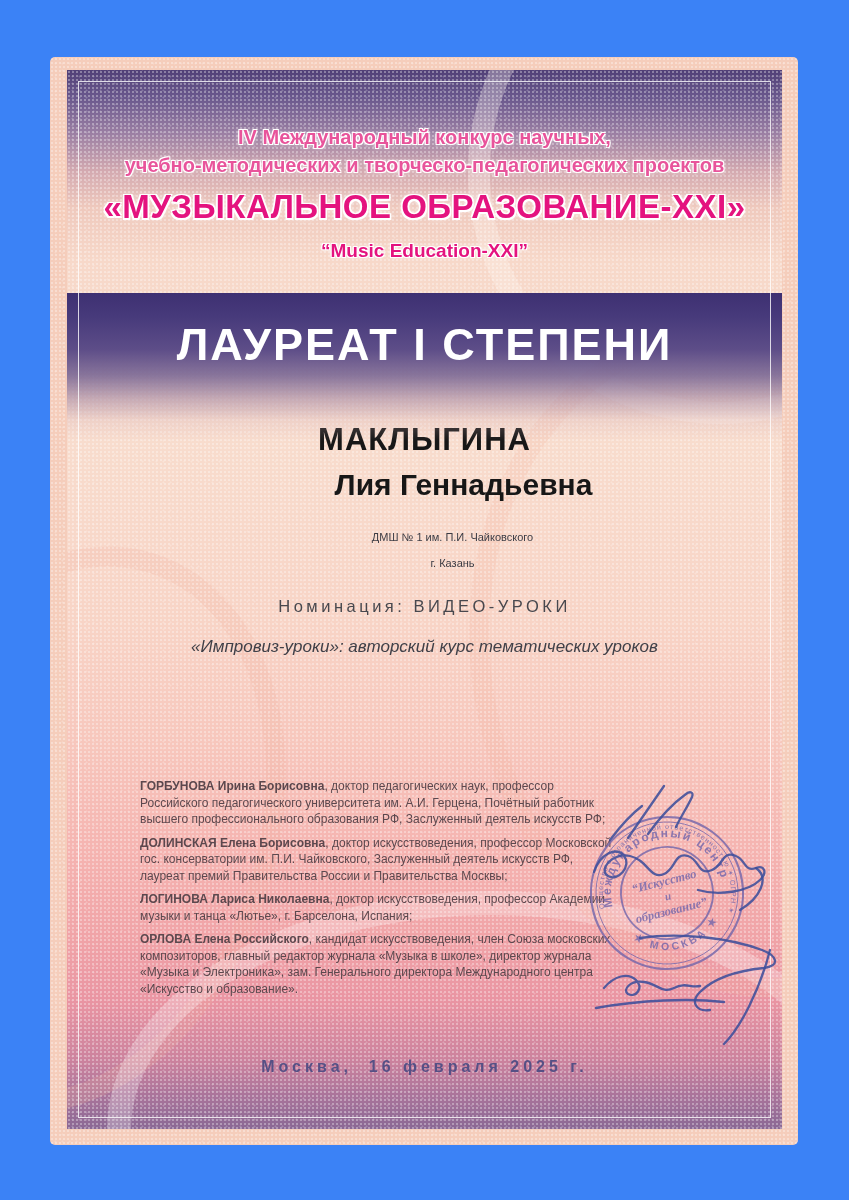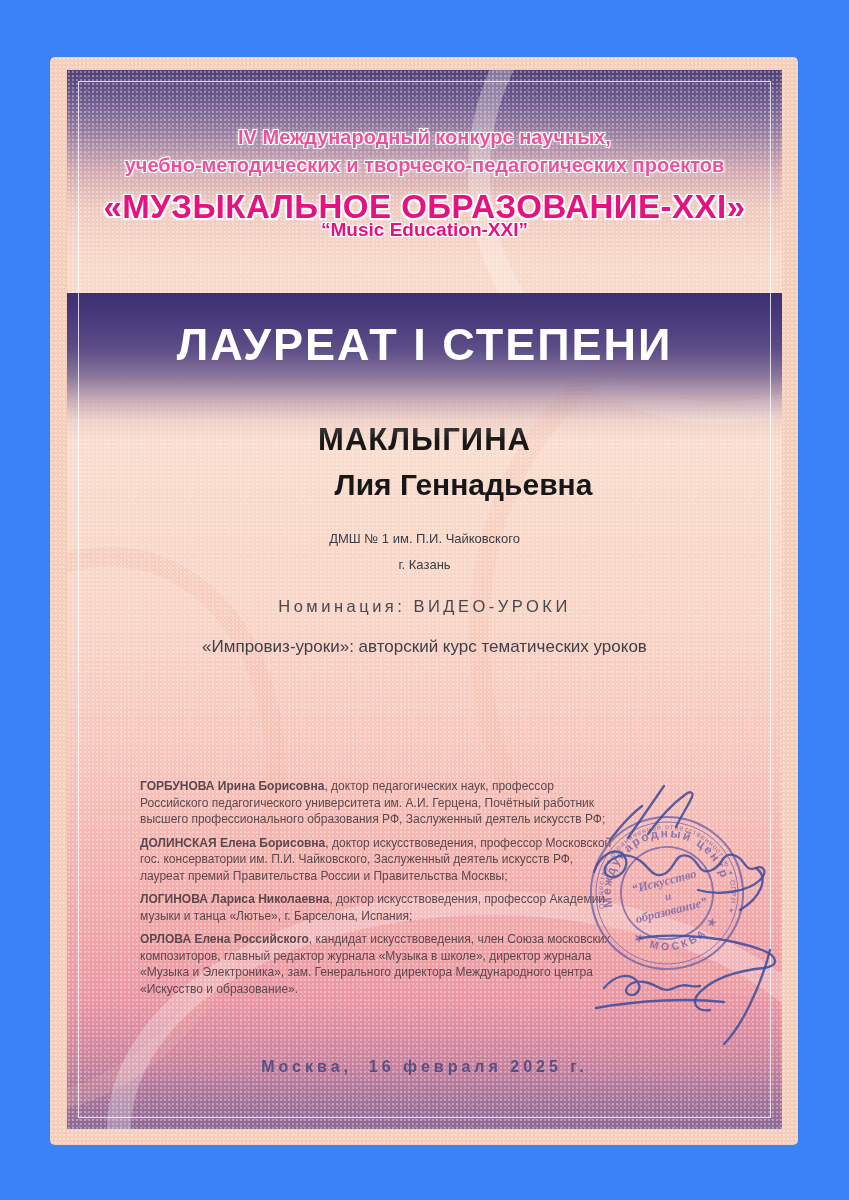--- a/index.html
+++ b/index.html
@@ -57,23 +57,23 @@
       #3e3072 0%, #473a7b 16%, #5d4d88 38%, rgba(122,103,148,.88) 56%,
       rgba(167,138,164,.6) 72%, rgba(215,180,186,.28) 86%, rgba(246,210,195,0) 100%);
   }
   .banner-text{
     margin-top:26px;text-align:center;color:#ffffff;font-weight:bold;
     font-size:45px;letter-spacing:2px;
   }
   
   .surname{font-weight:bold;font-size:31px;color:#171717;letter-spacing:1px;z-index:3;}
   .given{font-weight:bold;font-size:30px;color:#171717;z-index:3;padding-left:39px;}
-  .inst{font-size:13px;color:#3c3c44;z-index:3;}
+  .inst{font-size:11px;color:#3c3c44;z-index:3;padding-left:28px;}
   .nomination{font-size:16.5px;letter-spacing:3.5px;color:#48484e;z-index:3;}
-  .project{font-size:17px;color:#404048;z-index:3;}
+  .project{font-style:italic;font-size:17px;color:#404048;z-index:3;}
   
   .jury{
     position:absolute;left:73px;top:708px;width:478px;z-index:3;
     font-size:12px;line-height:16.5px;color:#5c484e;text-align:left;
   }
   .jury p{margin:0 0 7px 0;}
   .jury-name{font-weight:bold;}
   .date{
     font-weight:bold;font-size:16px;letter-spacing:4px;color:#565085;
     white-space:pre;z-index:3;
@@ -99,21 +99,21 @@
     <div class="swirl sw1"></div>
     <div class="swirl sw2"></div>
     <div class="swirl sw3"></div>
     <div class="swirl sw4"></div>
     <div class="stipple"></div>
     <div class="inset-line"></div>
 
     <div class="abs h-small" style="top:56px">IV Международный конкурс научных,</div>
     <div class="abs h-small" style="top:84px">учебно-методических и творческо-педагогических проектов</div>
     <div class="abs h-title-ru" style="top:118px">«МУЗЫКАЛЬНОЕ ОБРАЗОВАНИЕ-XXI»</div>
-    <div class="abs h-title-en" style="top:149px">“Music Education-XXI”</div>
+    <div class="abs h-title-en" style="top:170px">“Music Education-XXI”</div>
 
     <div class="banner">
       <div class="banner-text">ЛАУРЕАТ I СТЕПЕНИ</div>
     </div>
 
     <div class="abs surname" style="top:352px">МАКЛЫГИНА</div>
     <div class="abs given" style="top:398px">Лия Геннадьевна</div>
 
     <div class="abs inst" style="top:461px">ДМШ № 1 им. П.И. Чайковского</div>
     <div class="abs inst" style="top:487px">г. Казань</div>

